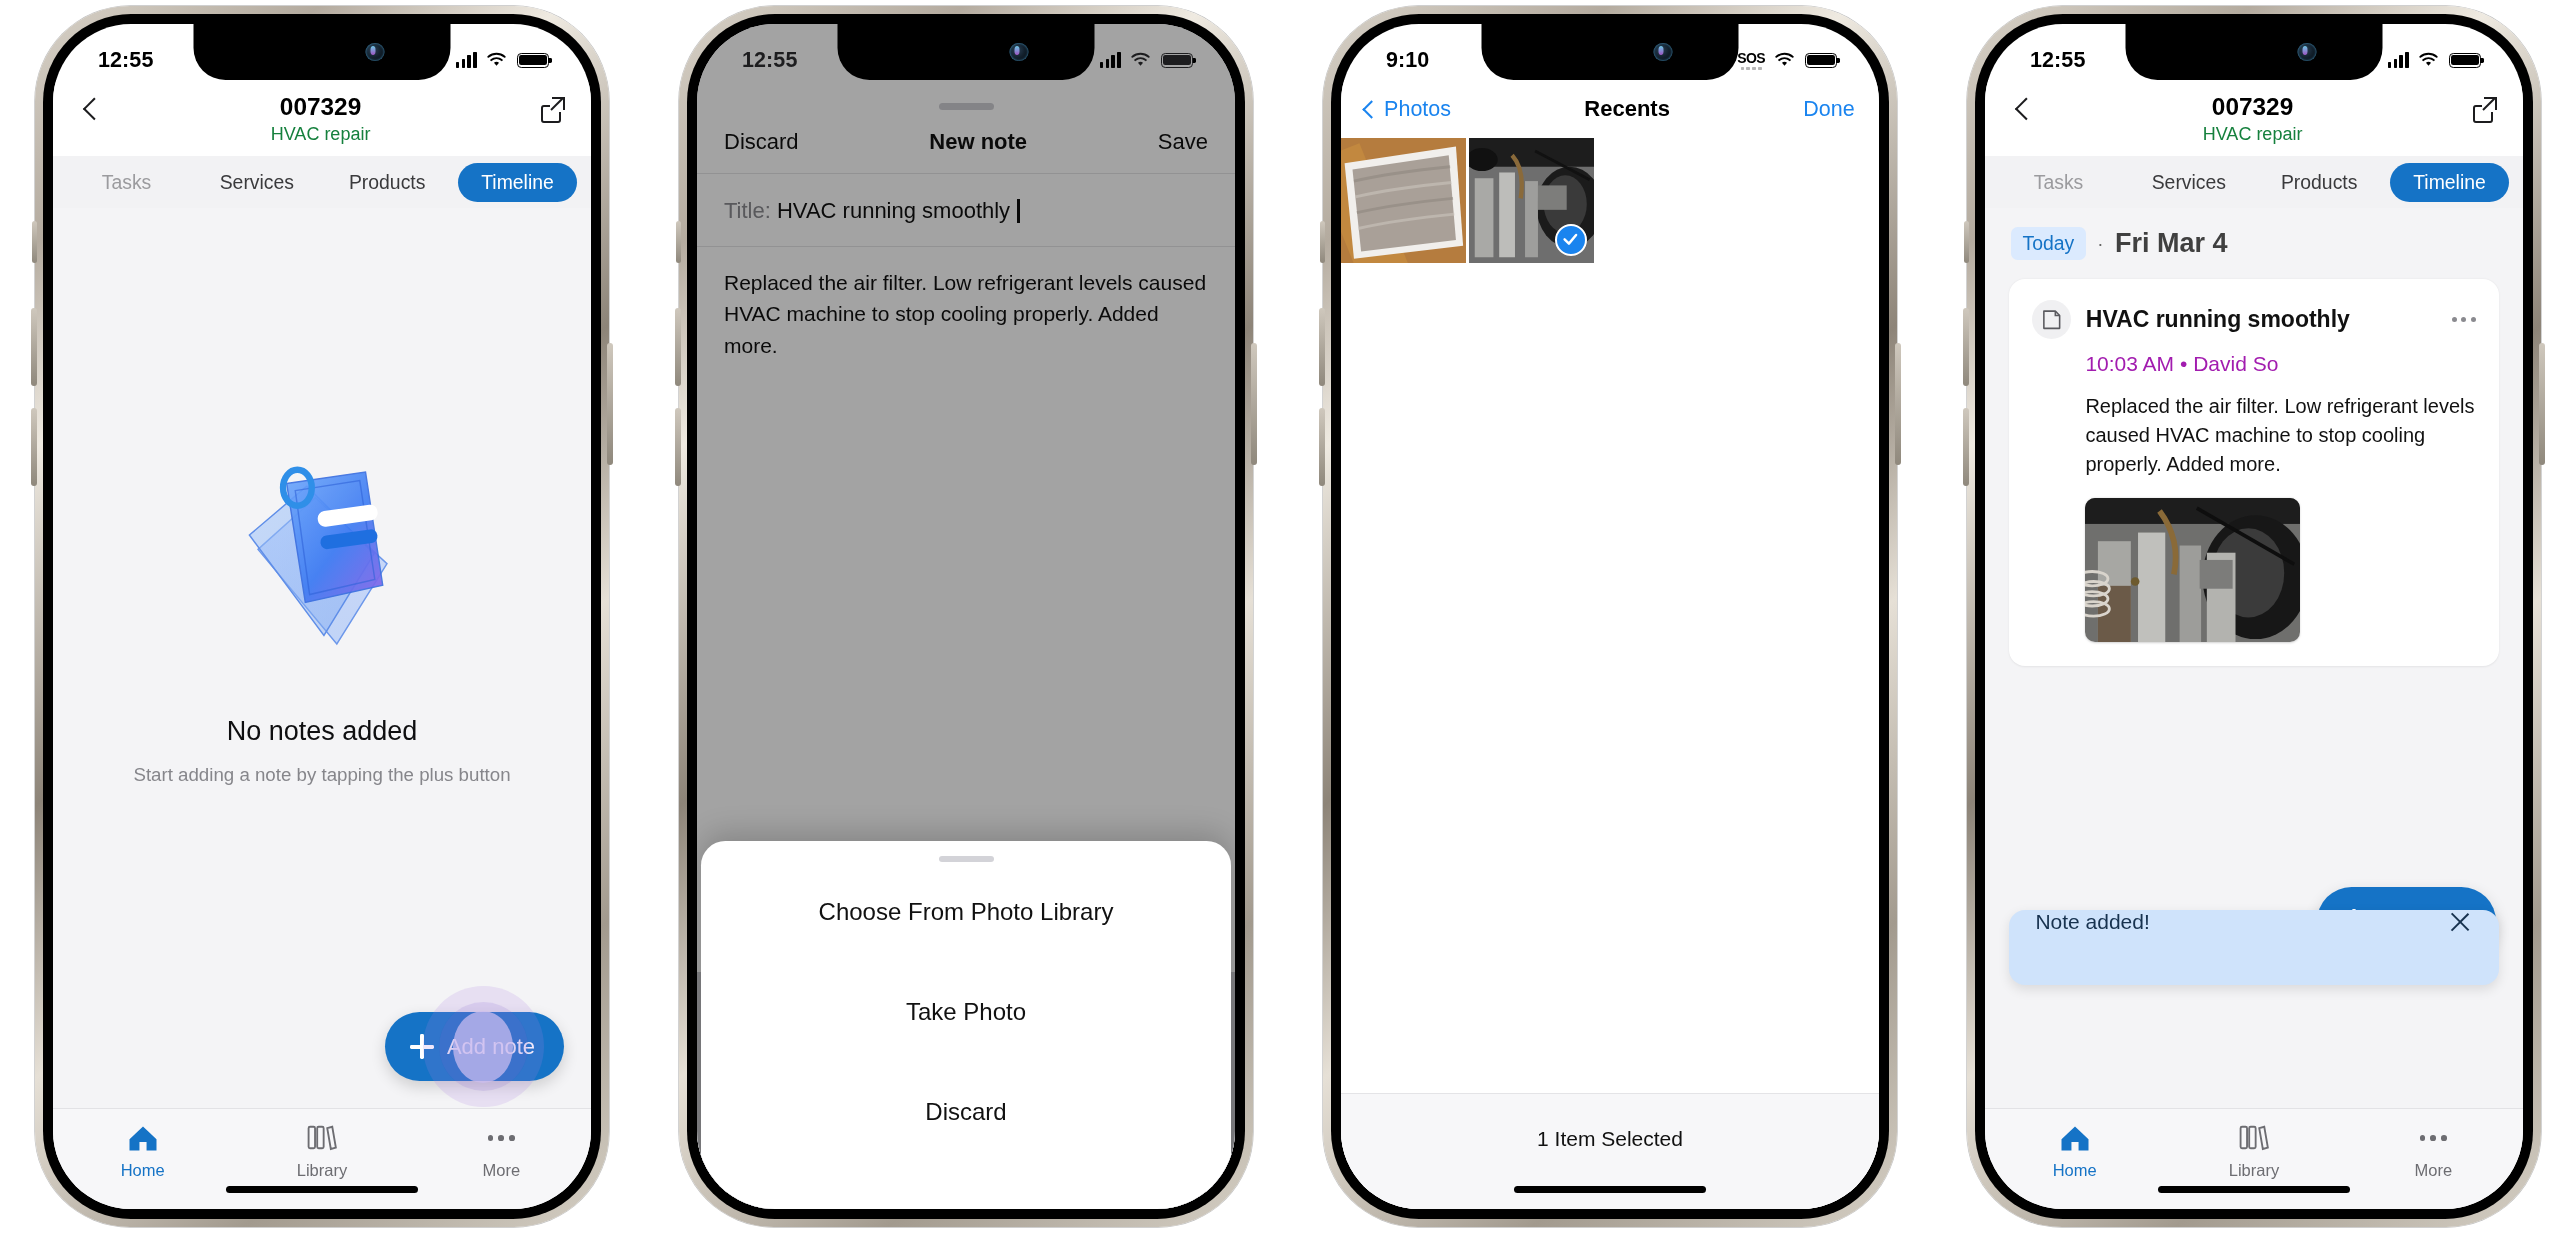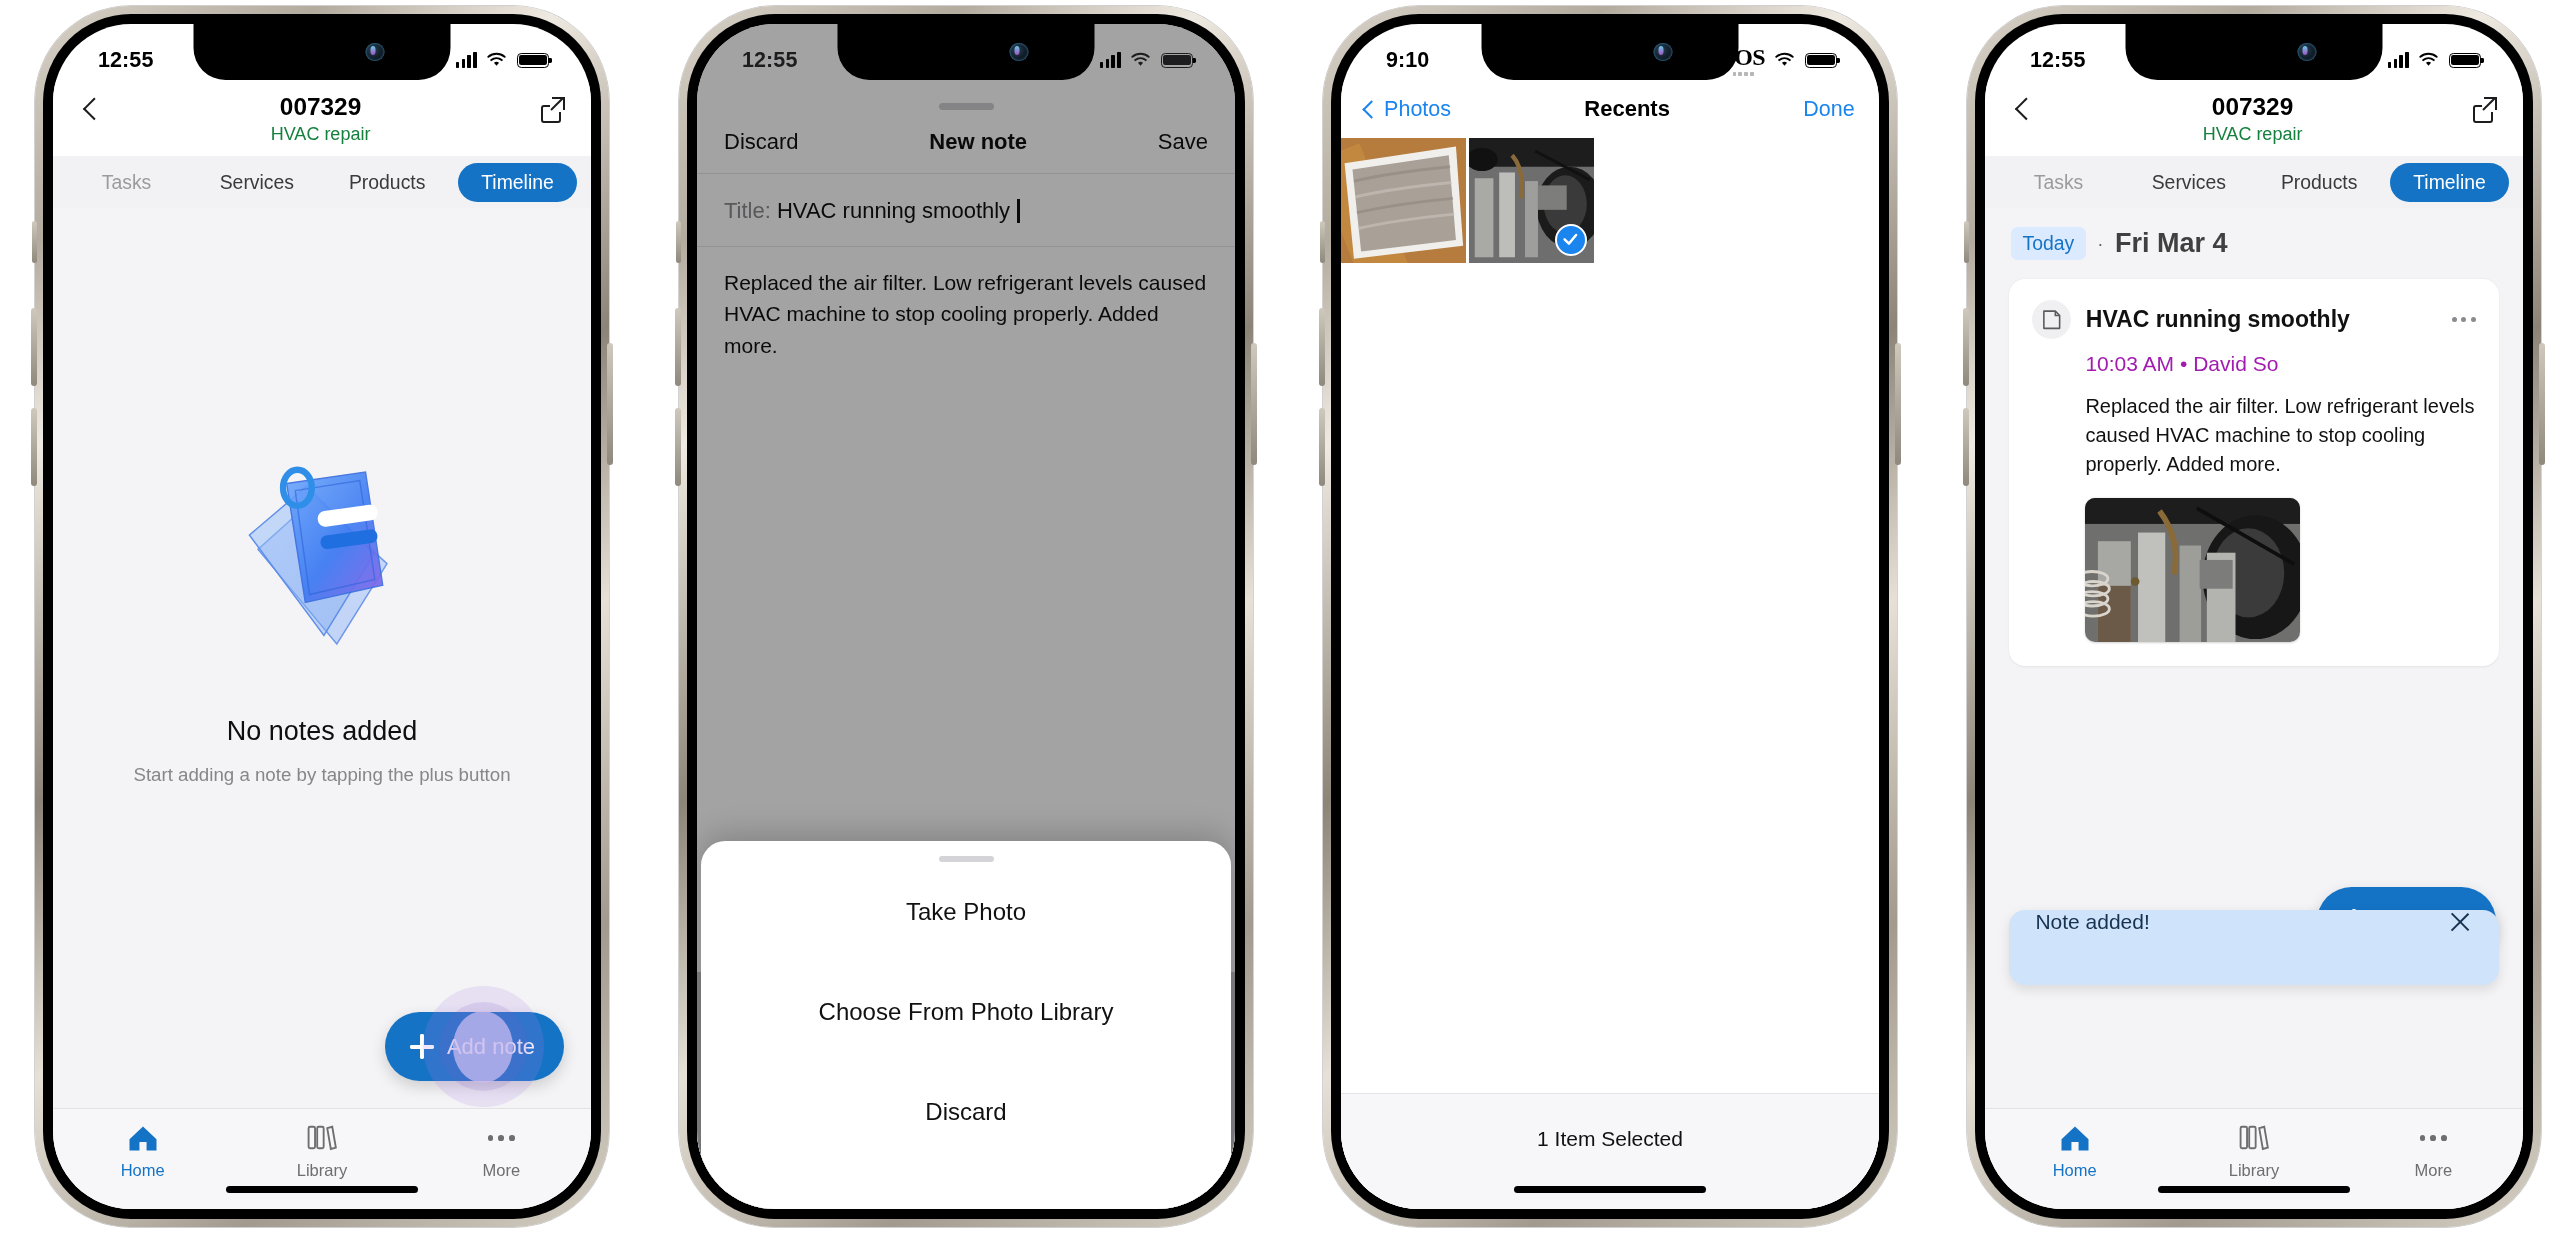--- a/index.html
+++ b/index.html
@@ -78,21 +78,21 @@
     letter-spacing:0.1px;
   }
   .sb-right { display:flex; align-items:center; gap:8.6px; }
   .sig { display:flex; align-items:flex-end; gap:2.2px; height:16px; }
   .sig i { display:block; width:3.6px; background:#000; border-radius:0.7px; }
   .sig i:nth-child(1){height:5.7px}.sig i:nth-child(2){height:9.3px}
   .sig i:nth-child(3){height:13px}.sig i:nth-child(4){height:16px}
   .batt { width:32px; height:15px; border:1.4px solid #000; border-radius:4.3px; padding:1.4px; position:relative; }
   .batt::after{content:"";position:absolute;right:-3.6px;top:4.3px;width:2.2px;height:5.7px;background:#000;border-radius:0 1.4px 1.4px 0;}
   .batt i{display:block;height:100%;width:100%;background:#000;border-radius:2.2px;}
-  .sos { font-size:24px; font-weight:800; letter-spacing:-0.7px;font-family:Liberation Serif, serif; }
+  .sos { font-size:14px; font-weight:800; letter-spacing:-0.7px; }
   .sosdots{display:flex;gap:2.2px;justify-content:center;margin-top:0.7px}
   .sosdots i{width:3.6px;height:3.6px;background:#b7b7b7;border-radius:0.7px;display:block}
 
   
   .navbar {
     display:flex; align-items:flex-start; justify-content:space-between;
     padding: 13px 26px 11.5px 26px; background:#fff;
   }
   .chev-back { width:21.5px; height:21.5px; position:relative; margin-top:5.7px; }
   .chev-back::before{
@@ -493,22 +493,22 @@
               <div class="key">H</div>
               <div class="key">J</div>
               <div class="key">K</div>
               <div class="key">L</div>
             </div>
           </div>
         </div>
 
         <div class="action-sheet">
           <div class="as-grab"></div>
+          <div class="as-item">Choose From Photo Library</div>
           <div class="as-item">Take Photo</div>
-          <div class="as-item">Choose From Photo Library</div>
           <div class="as-item">Discard</div>
         </div>
         <div class="homebar"></div>
       </div>
     </div>
   </div>
 
   <div class="phone">
     <div class="btn-side btn-mute"></div>
     <div class="btn-side btn-volup"></div>

